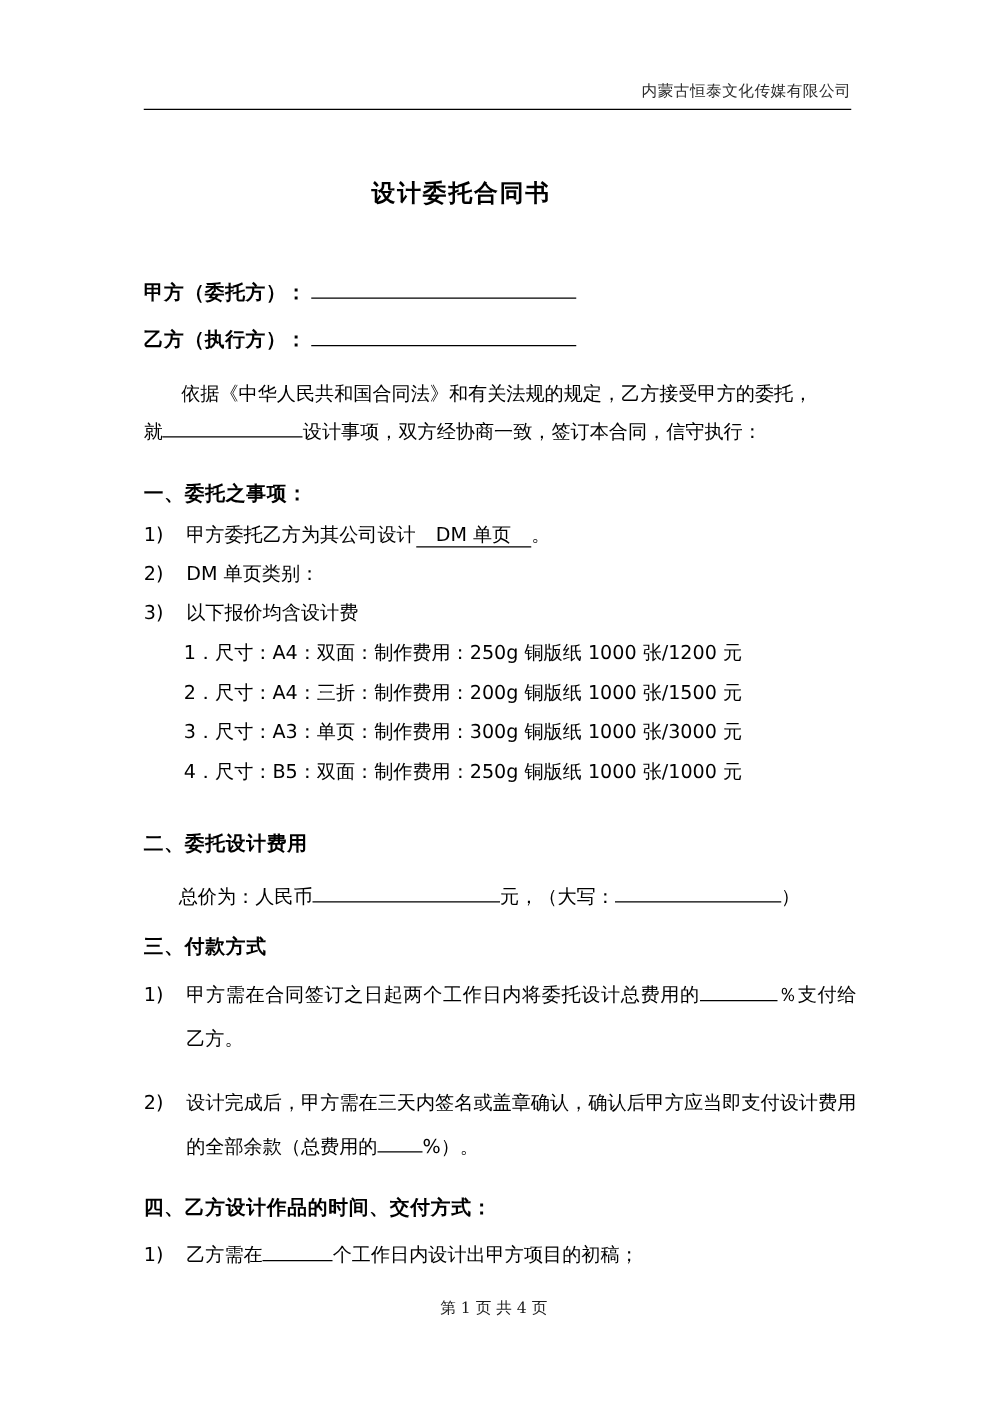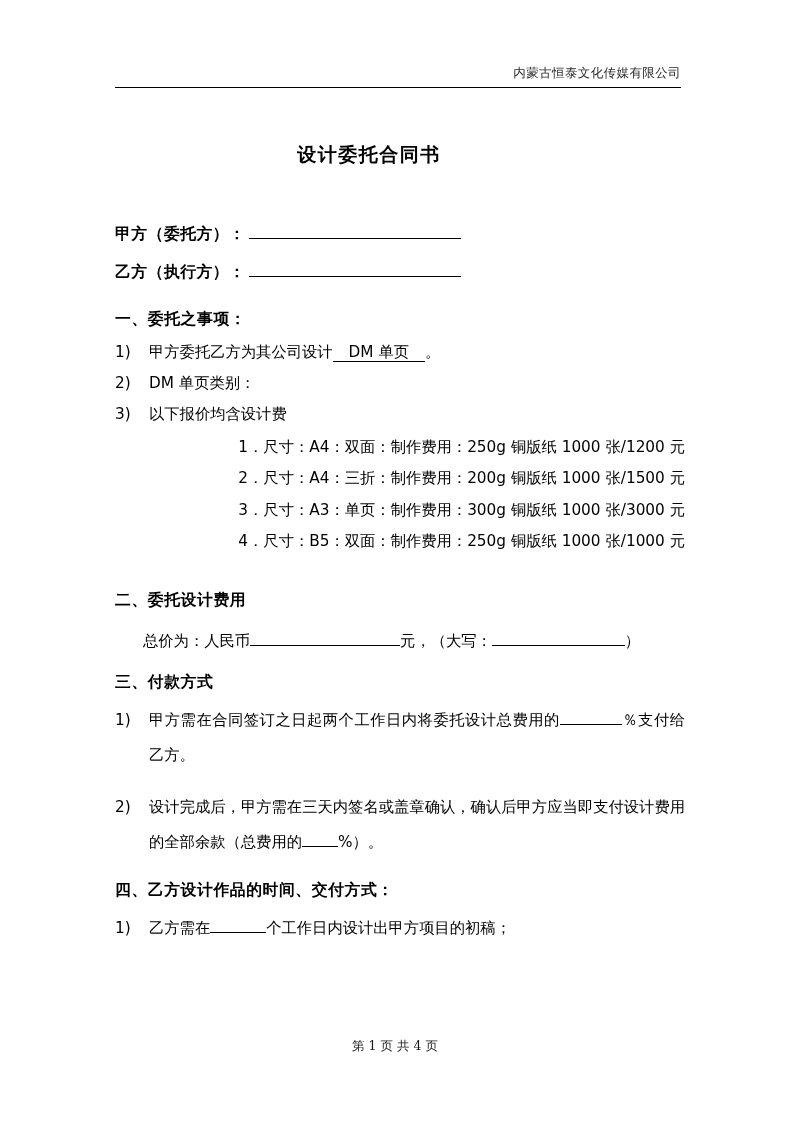--- a/index.html
+++ b/index.html
@@ -113,21 +113,20 @@
 
   .sub-list {
     list-style: none;
     margin: 8px 0 0 0;
     padding: 0 0 0 32px;
   }
   .sub-list li {
     margin-bottom: 7px;
     line-height: 1.6;
     white-space: nowrap;
-    text-align: right;
   }
 
   .fee-line {
     margin: 18px 0 16px 28px;
     white-space: nowrap;
   }
   .blank-money { width: 150px; height: 14px; border-bottom: 1.3px solid #000; }
   .blank-words { width: 133px; height: 14px; border-bottom: 1.3px solid #000; }
 
   ol.pay > li {
@@ -164,20 +163,24 @@
 
   <div class="content">
 
     <div class="party-line">
       <span class="label">甲方（委托方）：</span><span class="blank blank-party"></span>
     </div>
     <div class="party-line">
       <span class="label">乙方（执行方）：</span><span class="blank blank-party"></span>
     </div>
 
+    <div class="intro">
+      <span style="display:inline-block;width:30px"></span><span>依据《中华人民共和国合同法》和有关法规的规定，乙方接受甲方的委托，</span><br>
+      <span>就</span><span class="blank blank-item"></span><span>设计事项，双方经协商一致，签订本合同，信守执行：</span>
+    </div>
 
     <h2 class="sec">一、委托之事项：</h2>
     <ol class="num">
       <li>
         <span class="marker">1)</span><span>甲方委托乙方为其公司设计</span><span class="under-text">DM 单页</span><span>。</span>
       </li>
       <li>
         <span class="marker">2)</span><span>DM 单页类别：</span>
       </li>
       <li>

